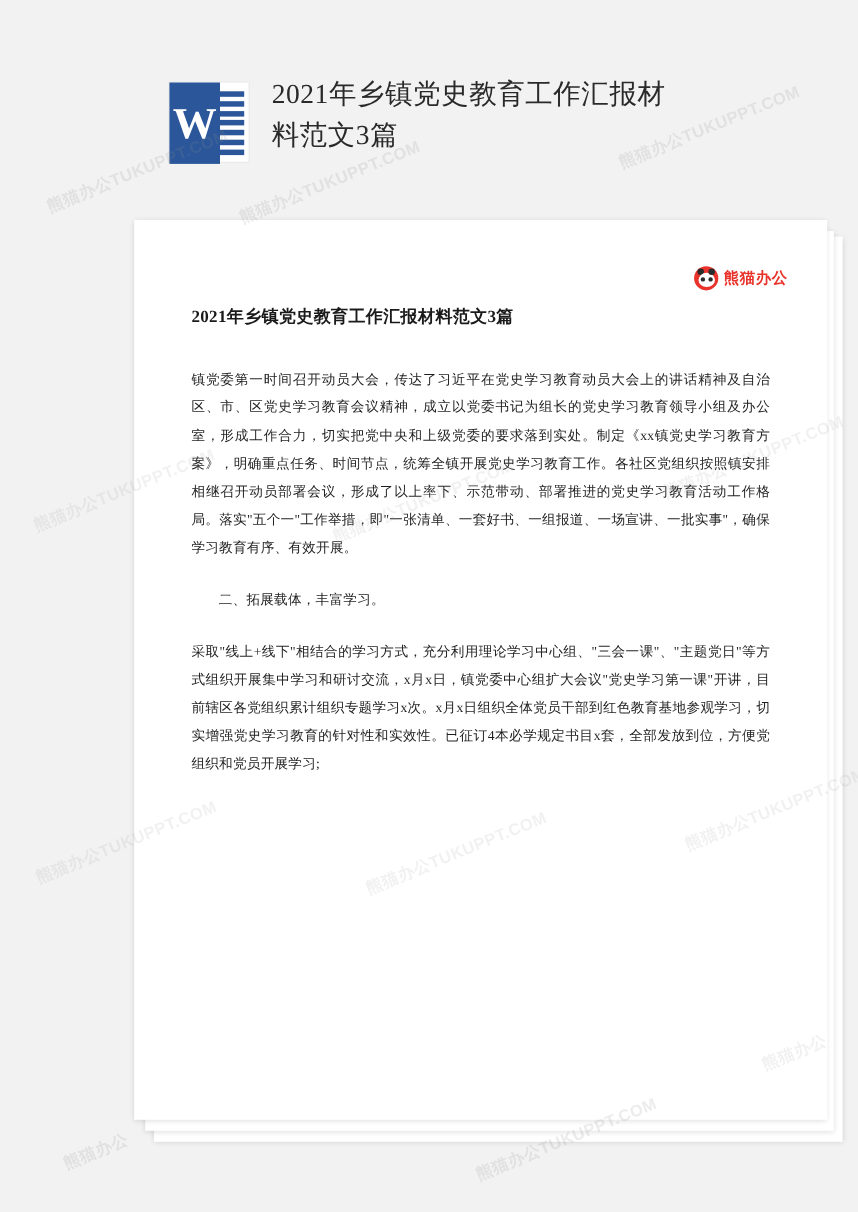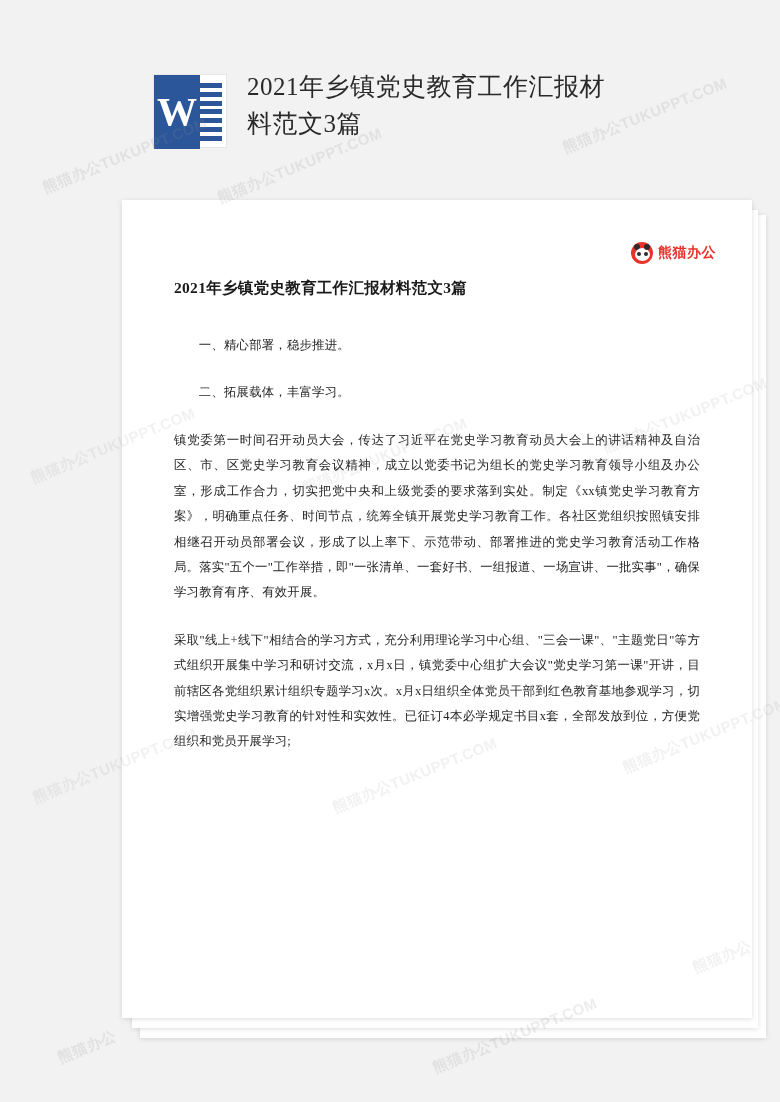--- a/index.html
+++ b/index.html
@@ -189,23 +189,22 @@
     <div class="brand-badge">
       <div class="panda-circle">
         <div class="panda-face"></div>
       </div>
       <div class="brand-text">熊猫办公</div>
     </div>
 
     <div class="doc-inner">
       <div class="doc-heading">2021年乡镇党史教育工作汇报材料范文3篇</div>
 
-      <p class="doc-p indent">一、精心部署，稳步推进。</p>
+      <p class="doc-p">镇党委第一时间召开动员大会，传达了习近平在党史学习教育动员大会上的讲话精神及自治区、市、区党史学习教育会议精神，成立以党委书记为组长的党史学习教育领导小组及办公室，形成工作合力，切实把党中央和上级党委的要求落到实处。制定《xx镇党史学习教育方案》，明确重点任务、时间节点，统筹全镇开展党史学习教育工作。各社区党组织按照镇安排相继召开动员部署会议，形成了以上率下、示范带动、部署推进的党史学习教育活动工作格局。落实"五个一"工作举措，即"一张清单、一套好书、一组报道、一场宣讲、一批实事"，确保学习教育有序、有效开展。</p>
       <p class="doc-p indent">二、拓展载体，丰富学习。</p>
-      <p class="doc-p">镇党委第一时间召开动员大会，传达了习近平在党史学习教育动员大会上的讲话精神及自治区、市、区党史学习教育会议精神，成立以党委书记为组长的党史学习教育领导小组及办公室，形成工作合力，切实把党中央和上级党委的要求落到实处。制定《xx镇党史学习教育方案》，明确重点任务、时间节点，统筹全镇开展党史学习教育工作。各社区党组织按照镇安排相继召开动员部署会议，形成了以上率下、示范带动、部署推进的党史学习教育活动工作格局。落实"五个一"工作举措，即"一张清单、一套好书、一组报道、一场宣讲、一批实事"，确保学习教育有序、有效开展。</p>
       <p class="doc-p">采取"线上+线下"相结合的学习方式，充分利用理论学习中心组、"三会一课"、"主题党日"等方式组织开展集中学习和研讨交流，x月x日，镇党委中心组扩大会议"党史学习第一课"开讲，目前辖区各党组织累计组织专题学习x次。x月x日组织全体党员干部到红色教育基地参观学习，切实增强党史学习教育的针对性和实效性。已征订4本必学规定书目x套，全部发放到位，方便党组织和党员开展学习;</p>
 
     </div>
   </div>
 
   <div class="wm" style="left:40px;  top:180px;">熊猫办公TUKUPPT.COM</div>
   <div class="wm" style="left:215px; top:190px;">熊猫办公TUKUPPT.COM</div>
   <div class="wm" style="left:560px; top:140px;">熊猫办公TUKUPPT.COM</div>
   <div class="wm wm-lite" style="left:28px;  top:470px;">熊猫办公TUKUPPT.COM</div>
   <div class="wm wm-lite" style="left:300px; top:480px;">熊猫办公TUKUPPT.COM</div>

